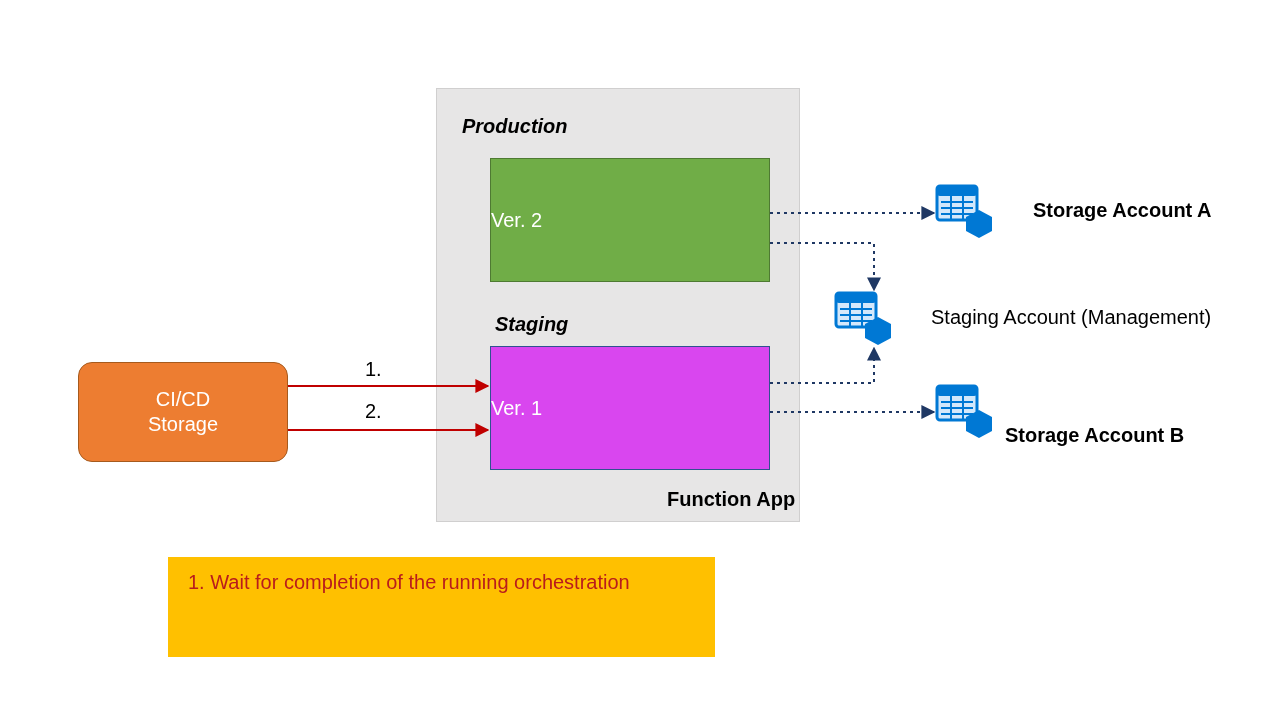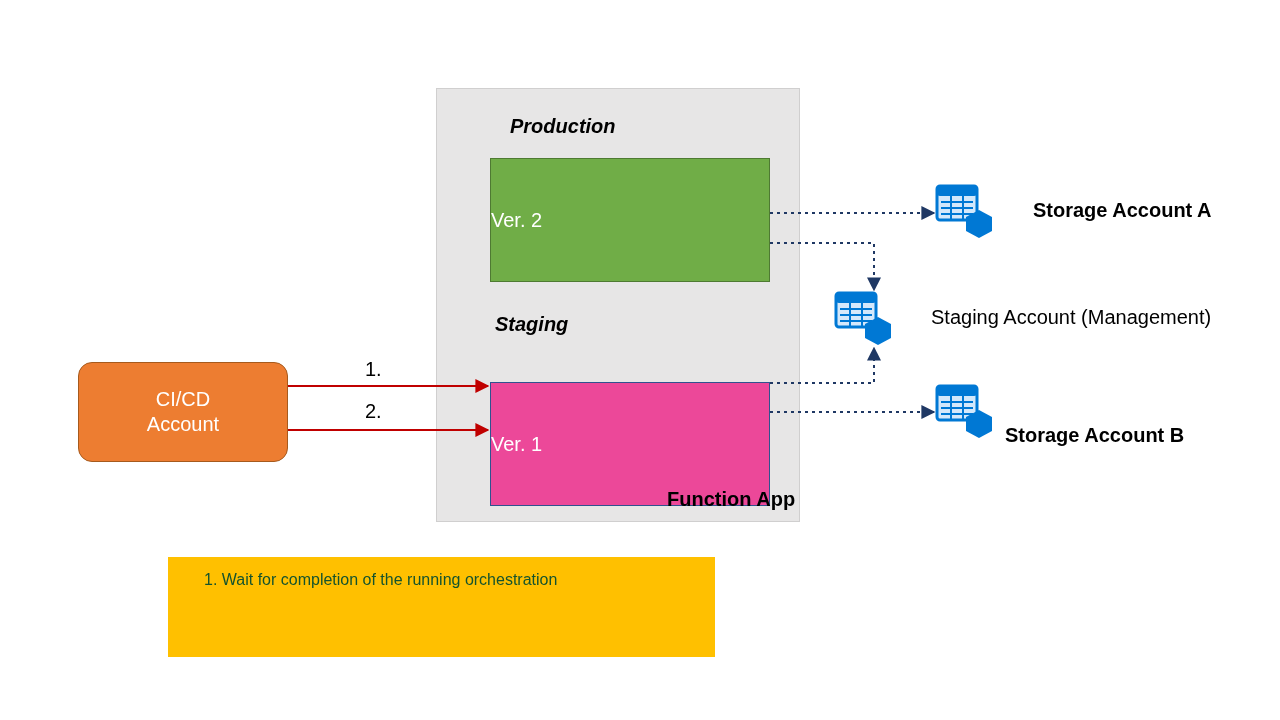--- a/index.html
+++ b/index.html
@@ -40,72 +40,72 @@
     color: #000;
   }
   .ver-box {
     display: flex;
     align-items: center;
     justify-content: flex-start;
     color: #ffffff;
     font-size: 20px;
   }
   .ver2 { background: #70ad47; border: 1px solid #4e7a32; }
-  .ver1 { background: #ec4899; border: 1px solid #2f528f; margin-top: 36px; }
+  .ver1 { background: #d946ef; border: 1px solid #2f528f; }
   .step-num {
     font-size: 20px;
     color: #000;
   }
   .storage-label {
     font-size: 20px;
     color: #000;
   }
   .bold { font-weight: 700; }
   .note-box {
     background: #ffc000;
     display: flex;
     align-items: flex-start;
     justify-content: flex-start;
-    padding: 14px 36px;
-    color: #14532d;
-    font-size: 16px;
+    padding: 14px 20px;
+    color: #b91c1c;
+    font-size: 20px;
   }
   svg.canvas {
     position: absolute;
     left: 0; top: 0;
     width: 1280px;
     height: 720px;
     pointer-events: none;
   }
   
   .storage-icon {
     position: absolute;
   }
 </style>
 </head>
 <body>
 
 <div class="abs fn-container" style="left:436px; top:88px; width:364px; height:434px;"></div>
 
-<div class="abs slot-label" style="left:462px; top:115px;margin-left:48px;">Production</div>
+<div class="abs slot-label" style="left:462px; top:115px;">Production</div>
 
 <div class="abs ver-box ver2" style="left:490px; top:158px; width:280px; height:124px;">
   <span>Ver. 2</span>
 </div>
 
 <div class="abs slot-label" style="left:495px; top:313px;">Staging</div>
 
 <div class="abs ver-box ver1" style="left:490px; top:346px; width:280px; height:124px;">
   <span>Ver. 1</span>
 </div>
 
 <div class="abs fn-label" style="left:667px; top:488px;font-weight:bold;">Function App</div>
 
 <div class="abs cicd-box" style="left:78px; top:362px; width:210px; height:100px; white-space:pre-line;">CI/CD
-Account</div>
+Storage</div>
 
 <div class="abs step-num" style="left:365px; top:358px;">1.</div>
 <div class="abs step-num" style="left:365px; top:400px;">2.</div>
 
 <div class="abs storage-label bold" style="left:1005px; top:199px;margin-left:28px;">Storage Account A</div>
 <div class="abs storage-label" style="left:931px; top:306px;">Staging Account (Management)</div>
 <div class="abs storage-label bold" style="left:1005px; top:400px;margin-top:24px;">Storage Account B</div>
 
 <div class="abs storage-icon" style="left:935px; top:184px;">
   <svg width="60" height="55" viewBox="0 0 60 55">

